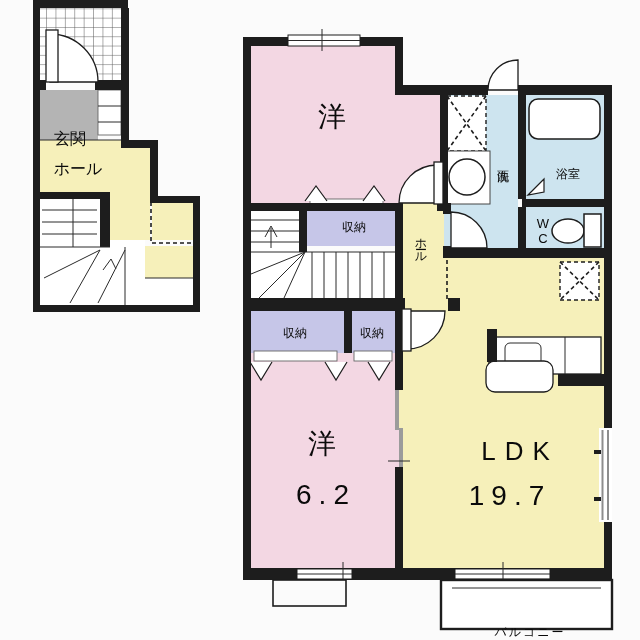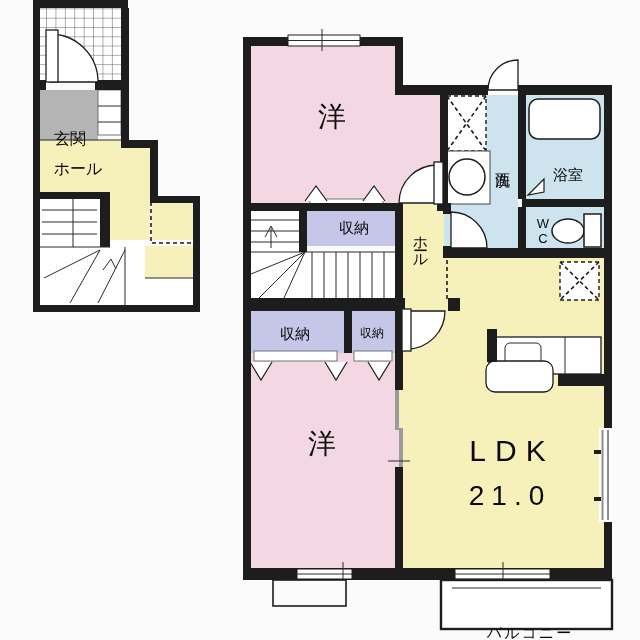--- a/index.html
+++ b/index.html
@@ -12,22 +12,22 @@
   .door{fill:#ffffff;stroke:#1d1d1d;stroke-width:1.3;}
   .dash{stroke:#1d1d1d;stroke-width:1.6;fill:none;stroke-dasharray:4 3;}
   .dashbox{fill:#ffffff;stroke:#1d1d1d;stroke-width:1.4;stroke-dasharray:4 3;}
   .fix{fill:#ffffff;stroke:#1d1d1d;stroke-width:1.5;}
   .slab{fill:#ffffff;stroke:#666;stroke-width:0.9;}
   .mark{fill:#ffffff;stroke:#1d1d1d;stroke-width:1.2;}
   .lbl{position:absolute;color:#0a0a0a;transform:translate(-50%,-50%);white-space:nowrap;
        text-align:center;line-height:1;}
   .big{font-size:28px;}
   .num{font-size:28px;letter-spacing:7px;}
-  .ldk{font-size:30px;letter-spacing:9px;}
-  .med{font-size:15px;}
+  .ldk{font-size:26px;letter-spacing:9px;margin-left:8px;}
+  .med{font-size:12px;}
   .sm{font-size:12px;}
   .vtx{writing-mode:vertical-rl;}
   .vup{writing-mode:vertical-rl;text-orientation:upright;}
 </style>
 </head>
 <body>
 
 <div id="canvas">
 <svg width="640" height="640" viewBox="0 0 640 640">
   <defs>
@@ -244,18 +244,19 @@
 
 <div class="lbl big" style="left:332px;top:117px;">洋</div>
 <div class="lbl med" style="left:354px;top:227px;">収納</div>
 <div class="lbl med vtx" style="left:421px;top:243px;">ホール</div>
 <div class="lbl med vtx" style="left:503px;top:161px;">洗面</div>
 <div class="lbl med" style="left:568px;top:174px;">浴室</div>
 <div class="lbl sm vup" style="left:543px;top:231px;font-size:13px;">WC</div>
 <div class="lbl med" style="left:295px;top:333px;">収納</div>
 <div class="lbl sm" style="left:372px;top:333px;">収納</div>
 <div class="lbl big" style="left:322px;top:444px;">洋</div>
+<div class="lbl num" style="left:326px;top:495px;">6.2</div>
 <div class="lbl ldk" style="left:512px;top:451px;">LDK</div>
-<div class="lbl num" style="left:510px;top:496px;">21.0</div>
+<div class="lbl num" style="left:510px;top:496px;">19.7</div>
 <div class="lbl med" style="left:530px;top:632px;letter-spacing:2px;">バルコニー</div>
 <div class="lbl" style="left:70px;top:113px;font-size:16px;margin-top:26px;">玄関</div>
 <div class="lbl" style="left:78px;top:169px;font-size:16px;">ホール</div>
 </div>
 
 </body></html>

